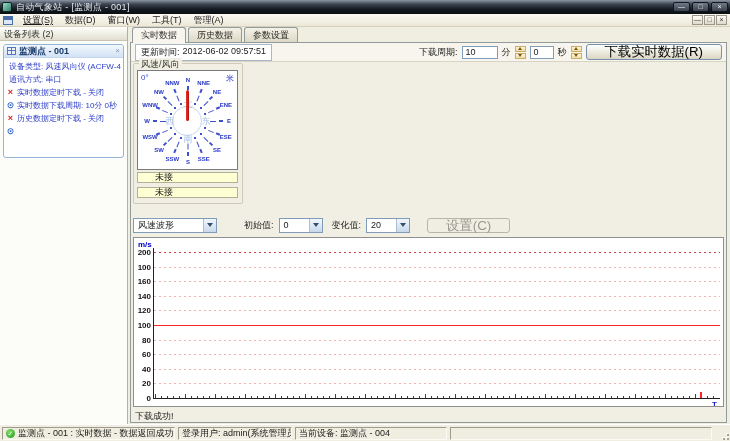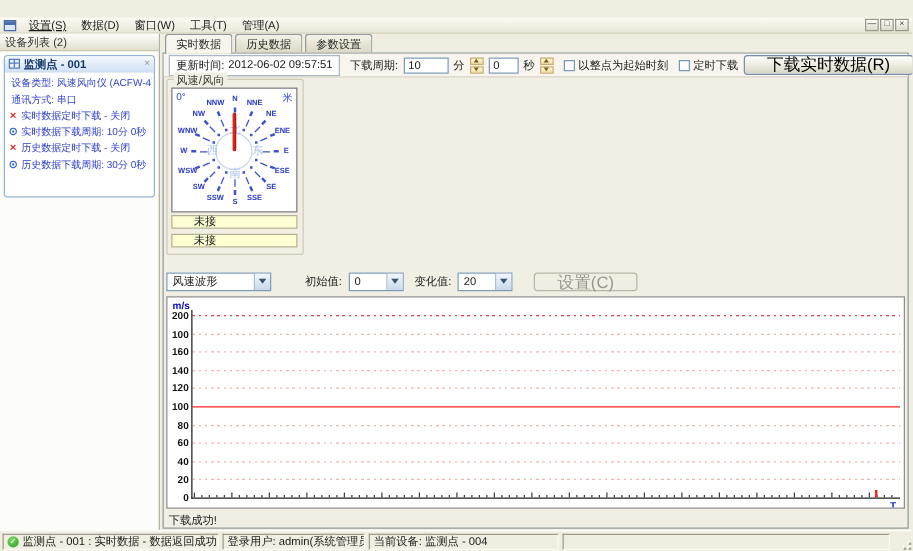--- a/index.html
+++ b/index.html
@@ -120,20 +120,29 @@
   .status-ok-icon { width:9px; height:9px; border-radius:50%; background:radial-gradient(circle at 35% 30%,#7ada5e,#2a9a2a);
     color:#fff; font-size:7px; line-height:9px; text-align:center; flex:0 0 auto; }
   .resize-grip { position:absolute; right:1px; bottom:1px; width:12px; height:12px; }
   .resize-grip i { position:absolute; width:2px; height:2px; background:#a8a492; box-shadow:-1px -1px 0 #fff; }
 </style>
 </head>
 <body>
 
 <div id="win">
 
+  <div class="titlebar">
+    <span class="app-icon"></span>
+    <span class="title-text">自动气象站 - [监测点 - 001]</span>
+    <span class="win-controls">
+        <div class="win-btn" style="display: inline-block;">—</div>
+        <div class="win-btn" style="display: inline-block;">□</div>
+        <div class="win-btn" style="display: inline-block;">×</div>
+      </span>
+  </div>
 
   <div class="menubar">
     <span class="child-window-icon"></span>
     <span style="display:flex">
         <div class="menu-item" style="display: inline-block; text-decoration: underline;">设置(S)</div>
         <div class="menu-item" style="display: inline-block;">数据(D)</div>
         <div class="menu-item" style="display: inline-block;">窗口(W)</div>
         <div class="menu-item" style="display: inline-block;">工具(T)</div>
         <div class="menu-item" style="display: inline-block;">管理(A)</div>
       </span>
@@ -168,21 +177,20 @@
           <div class="dev-line">
             <div class="ic ic-clock">⊙</div>
             <div>实时数据下载周期: 10分 0秒</div>
           </div>
           <div class="dev-line">
             <div class="ic ic-cross">×</div>
             <div>历史数据定时下载 - 关闭</div>
           </div>
           <div class="dev-line">
             <div class="ic ic-clock">⊙</div>
-            <div>历史数据下载周期: 30分 0秒</div>
           </div>
         </div>
     </div>
   </div>
 
   <div class="main">
     <div class="tabs">
         <div class="tab active">实时数据</div>
         <div class="tab">历史数据</div>
         <div class="tab">参数设置</div>
@@ -209,30 +217,20 @@
           <span class="numbox" style="width:24px">0</span>
           <span class="ctl-label">秒</span>
           <span class="spin">
             <span class="spin-btn">
                 <i class="tri-up"></i>
               </span>
             <span class="spin-btn">
                 <i class="tri-down"></i>
               </span>
           </span>
-          <span style="display:flex;gap:8px;margin-left:4px">
-              <div class="cb">
-                <div class="cbbox"></div>
-                <div>以整点为起始时刻</div>
-              </div>
-              <div class="cb">
-                <div class="cbbox"></div>
-                <div>定时下载</div>
-              </div>
-            </span>
           <button class="btn">下载实时数据(R)</button>
         </span>
       </div>
 
       <div class="wind-group">
         <span class="group-label">风速/风向</span>
         <div class="compass">
           <span class="deg-label">0°</span>
           <span class="corner-label">米</span>
           <span class="compass-ring" style="left:34px;top:35px"></span>

